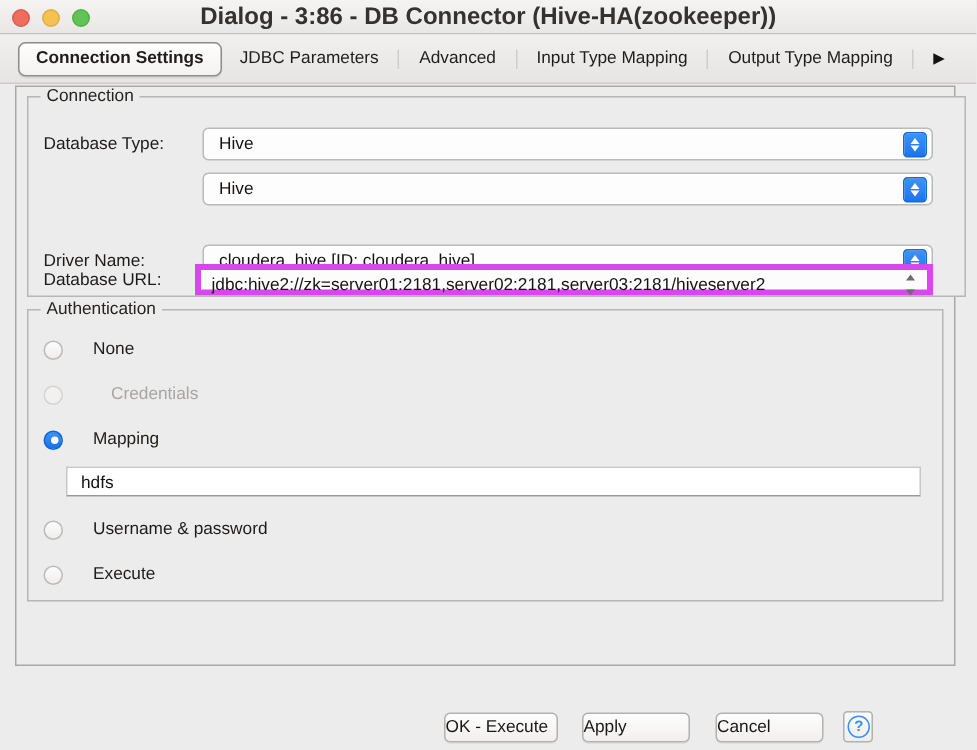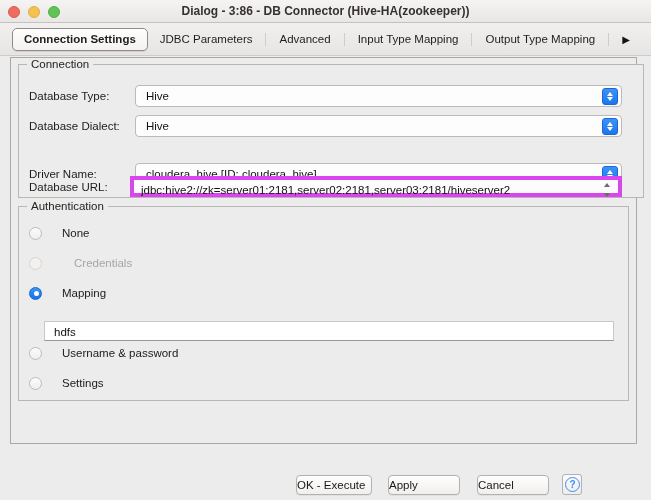--- a/index.html
+++ b/index.html
@@ -23,21 +23,21 @@
     border-bottom: 1px solid #c3c0bf;
   }
   .lights { position: absolute; left: 8px; top: 6px; display: flex; gap: 8px; }
   .light { width: 12px; height: 12px; border-radius: 50%; }
   .light.close  { background: #ef6d60; border: 1px solid #dd5a4d; }
   .light.min    { background: #f4c153; border: 1px solid #e2ae3d; }
   .light.zoom   { background: #61c355; border: 1px solid #4fb143; }
   .title-text {
     position: absolute; left: 0; top: 0; width: 651px; height: 23px;
     line-height: 23px; text-align: center;
-    font-size: 12px; font-weight: bold; color: #35312f;
+    font-size: 16px; font-weight: bold; color: #35312f;
   }
 
   
   .tabbar {
     position: absolute; left: 0; top: 23px; width: 651px; height: 33px;
     background: linear-gradient(#f2f0ef, #e7e5e4);
     border-bottom: 1px solid #cdcac9;
   }
   .tabs {
     position: absolute; left: 12px; top: 5px;
@@ -272,21 +272,20 @@
 
       <div class="field-row" style="top:20px;">
         <div class="field-label">Database Type:</div>
         <div class="combo">
           <div class="combo-value">Hive</div>
           <div class="stepper-blue"></div>
         </div>
       </div>
 
       <div class="field-row" style="top:50px;">
-        <div class="field-label">Database Dialect:</div>
         <div class="combo">
           <div class="combo-value">Hive</div>
           <div class="stepper-blue"></div>
         </div>
       </div>
 
       <div class="field-row" style="top:80px;margin-top:18px;">
         <div class="field-label">Driver Name:</div>
         <div class="combo">
           <div class="combo-value">cloudera_hive [ID: cloudera_hive]</div>
@@ -314,32 +313,32 @@
       <div class="radio-row" style="top:46px;gap:12px;">
         <div class="radio disabled"></div>
         <div class="radio-label disabled">Credentials</div>
       </div>
 
       <div class="radio-row" style="top:76px;">
         <div class="radio checked"></div>
         <div class="radio-label">Mapping</div>
       </div>
 
-      <div class="textfield" style="left:25px; top:104px; width:570px; height:20px;margin-top:10px;">
+      <div class="textfield" style="left:25px; top:104px; width:570px; height:20px;">
         <div class="tf-value" title="">hdfs</div>
       </div>
 
       <div class="radio-row" style="top:136px;">
         <div class="radio"></div>
         <div class="radio-label">Username &amp; password</div>
       </div>
 
       <div class="radio-row" style="top:166px;">
         <div class="radio"></div>
-        <div class="radio-label">Settings</div>
+        <div class="radio-label">Execute</div>
       </div>
     </div>
   </div>
 
   <div class="btn" id="btn-ok">OK - Execute</div>
   <div class="btn" id="btn-apply">Apply</div>
   <div class="btn" id="btn-cancel">Cancel</div>
   <div id="btn-help">
     <div class="help-glyph">?</div>
   </div>

